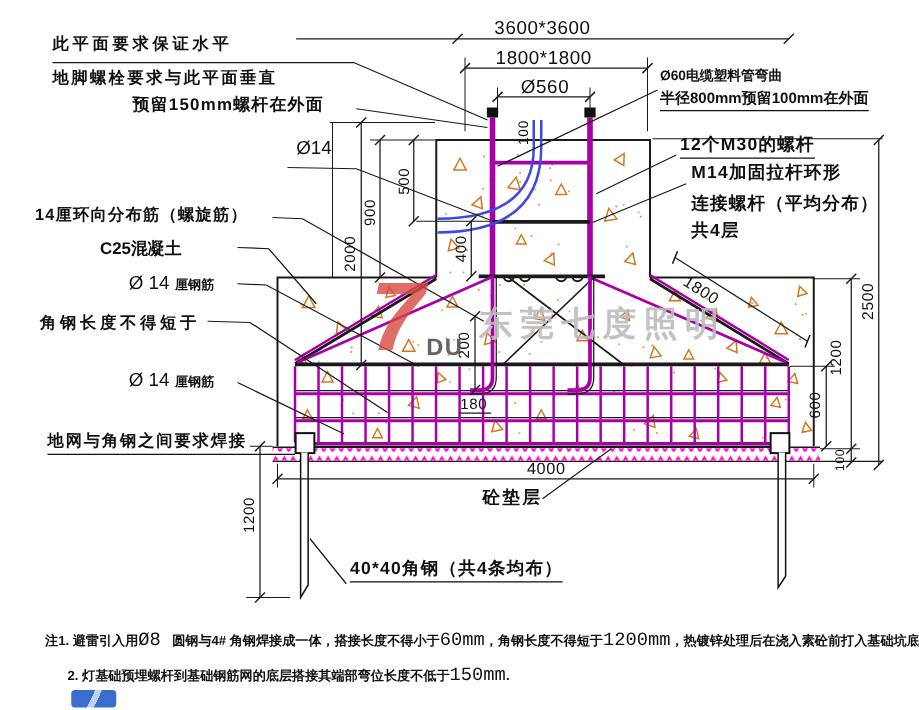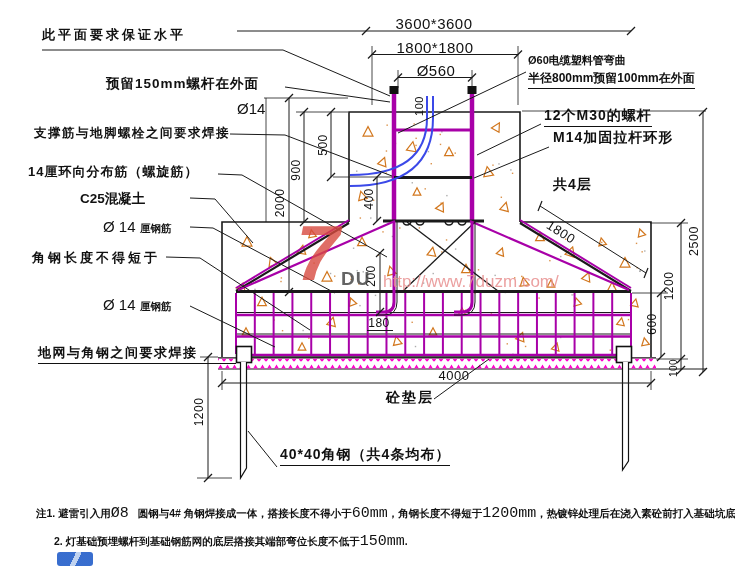--- a/index.html
+++ b/index.html
@@ -330,63 +330,64 @@
         <line x1="218" y1="387" x2="226" y2="379" stroke="#1a1a1a" stroke-width="1.2"></line>
         <line x1="647" y1="387" x2="655" y2="379" stroke="#1a1a1a" stroke-width="1.2"></line>
         <line x1="204" y1="361" x2="212" y2="353" stroke="#1a1a1a" stroke-width="1.2"></line>
         <line x1="204" y1="482" x2="212" y2="474" stroke="#1a1a1a" stroke-width="1.2"></line>
         <line x1="538" y1="211" x2="542" y2="201" stroke="#1a1a1a" stroke-width="1.2"></line>
         <line x1="644" y1="278" x2="648" y2="268" stroke="#1a1a1a" stroke-width="1.2"></line>
       </g>
   </svg>
 
   <div class="lbl" style="left:42px;top:26px;font-size:13px;letter-spacing:3px;">此平面要求保证水平</div>
+  <div class="lbl" style="left:42px;top:53px;font-size:13px;letter-spacing:2px;">地脚螺栓要求与此平面垂直</div>
   <div class="lbl" style="left:106px;top:75px;font-size:13.5px;letter-spacing:1px;">预留150mm螺杆在外面</div>
-  <div class="lbl" style="left:34px;top:125px;font-size:12.5px;letter-spacing:1.5px;">支撑筋与地脚螺栓之间要求焊接</div>
-  <div class="lbl" style="left:237px;top:100px;font-size:15px;font-weight:normal;">Ø14</div>
+  <div class="lbl" style="left:237px;top:110px;font-size:15px;font-weight:normal;">Ø14</div>
   <div class="lbl" style="left:28px;top:163px;font-size:13px;letter-spacing:1px;">14厘环向分布筋（螺旋筋）</div>
   <div class="lbl" style="left:80px;top:190px;font-size:13.5px;">C25混凝土</div>
   <div class="lbl" style="left:103px;top:218px;font-weight:normal;">
     <span style="font-size:15px;">Ø 14</span>
     <span style="font-size:10.5px;font-weight:bold;">厘钢筋</span>
   </div>
   <div class="lbl" style="left:32px;top:249px;font-size:13px;letter-spacing:3px;">角钢长度不得短于</div>
   <div class="lbl" style="left:103px;top:296px;font-weight:normal;">
     <span style="font-size:15px;">Ø 14</span>
     <span style="font-size:10.5px;font-weight:bold;">厘钢筋</span>
   </div>
   <div class="lbl ul" style="left:38px;top:344px;font-size:13px;letter-spacing:1.5px;padding-right:38px;">地网与角钢之间要求焊接</div>
 
   <div class="lbl" style="left:528px;top:53px;font-size:11px;">Ø60电缆塑料管弯曲</div>
   <div class="lbl ul" style="left:528px;top:70px;font-size:12px;">半径800mm预留100mm在外面</div>
   <div class="lbl ul" style="left:544px;top:107px;font-size:14px;letter-spacing:1px;">12个M30的螺杆</div>
   <div class="lbl" style="left:553px;top:129px;font-size:14px;letter-spacing:1px;">M14加固拉杆环形</div>
+  <div class="lbl" style="left:553px;top:154px;font-size:14px;letter-spacing:1px;">连接螺杆（平均分布）</div>
   <div class="lbl" style="left:553px;top:176px;font-size:14px;letter-spacing:1px;">共4层</div>
   <div class="lbl" style="left:386px;top:389px;font-size:14px;letter-spacing:2px;">砼垫层</div>
   <div class="lbl ul" style="left:280px;top:446px;font-size:14px;letter-spacing:1px;">40*40角钢（共4条均布）</div>
 
   <div class="dim" style="left:434px;top:23px;font-size:15px;">3600*3600</div>
   <div class="dim" style="left:435px;top:47px;font-size:15px;">1800*1800</div>
   <div class="dim" style="left:436px;top:70px;font-size:15px;">Ø560</div>
   <div class="dim vert" style="left:419px;top:106px;font-size:11px;">100</div>
   <div class="dim vert" style="left:323px;top:145px;font-size:12px;">500</div>
   <div class="dim vert" style="left:296px;top:170px;font-size:12px;">900</div>
   <div class="dim vert" style="left:280px;top:203px;font-size:12px;">2000</div>
   <div class="dim vert" style="left:369px;top:199px;font-size:12px;">400</div>
   <div class="dim vert" style="left:371px;top:276px;font-size:12px;">200</div>
   <div class="dim" style="left:379px;top:323px;font-size:12px;">180</div>
   <div class="dim diag" style="left:561px;top:232px;font-size:13px;">1800</div>
   <div class="dim vert" style="left:694px;top:241px;font-size:12.5px;">2500</div>
   <div class="dim vert" style="left:669px;top:286px;font-size:12px;">1200</div>
   <div class="dim vert" style="left:652px;top:324px;font-size:12px;">600</div>
   <div class="dim vert" style="left:673px;top:368px;font-size:10px;">100</div>
-  <div class="dim" style="left:454px;top:375px;font-size:13px;">4000</div>
+  <div class="dim" style="left:437px;top:375px;font-size:13px;">4000</div>
   <div class="dim vert" style="left:199px;top:412px;font-size:12px;">1200</div>
 
   <div class="wm" style="left:296px;top:214px;font-size:78px;font-weight:bold;color:#d84b40;opacity:.8;line-height:1;font-style:italic;">7</div>
   <div class="wm" style="left:341px;top:268px;font-size:19px;font-weight:bold;color:#4a4a4a;opacity:.85;letter-spacing:1px;">DU</div>
-  <div class="wm" style="left:383px;top:272px;font-size:17px;color:#e89090;opacity:.85;">http://www.7duzm.com/</div>
+  <div class="wm" style="left:383px;top:241px;font-size:27px;font-weight:bold;color:#bcbcbc;opacity:.9;letter-spacing:6px;">东莞七度照明</div>
 
   <div class="note" id="note1" style="left:36px;top:503px;"><span class="sm">注1. 避雷引入用</span><span class="bg">Ø8 </span><span class="sm">圆钢与4# 角钢焊接成一体，搭接长度不得小于</span><span class="bg">60mm</span><span class="sm">，角钢长度不得短于</span><span class="bg">1200mm</span><span class="sm">，热镀锌处理后在浇入素砼前打入基础坑底</span></div>
   <div class="note" id="note2" style="left:54px;top:531px;"><span class="sm">2. 灯基础预埋螺杆到基础钢筋网的底层搭接其端部弯位长度不低于</span><span class="bg">150mm</span><span class="sm">.</span></div>
 
   <div class="blogo"></div>
 </div>
 
 </body></html>

